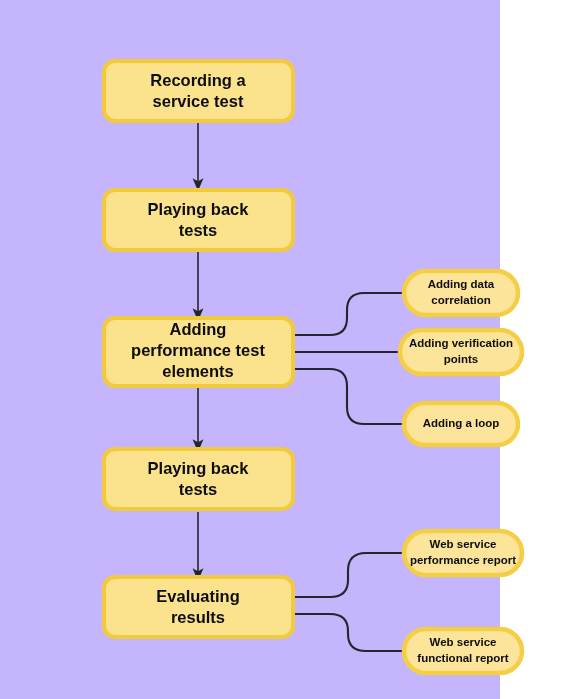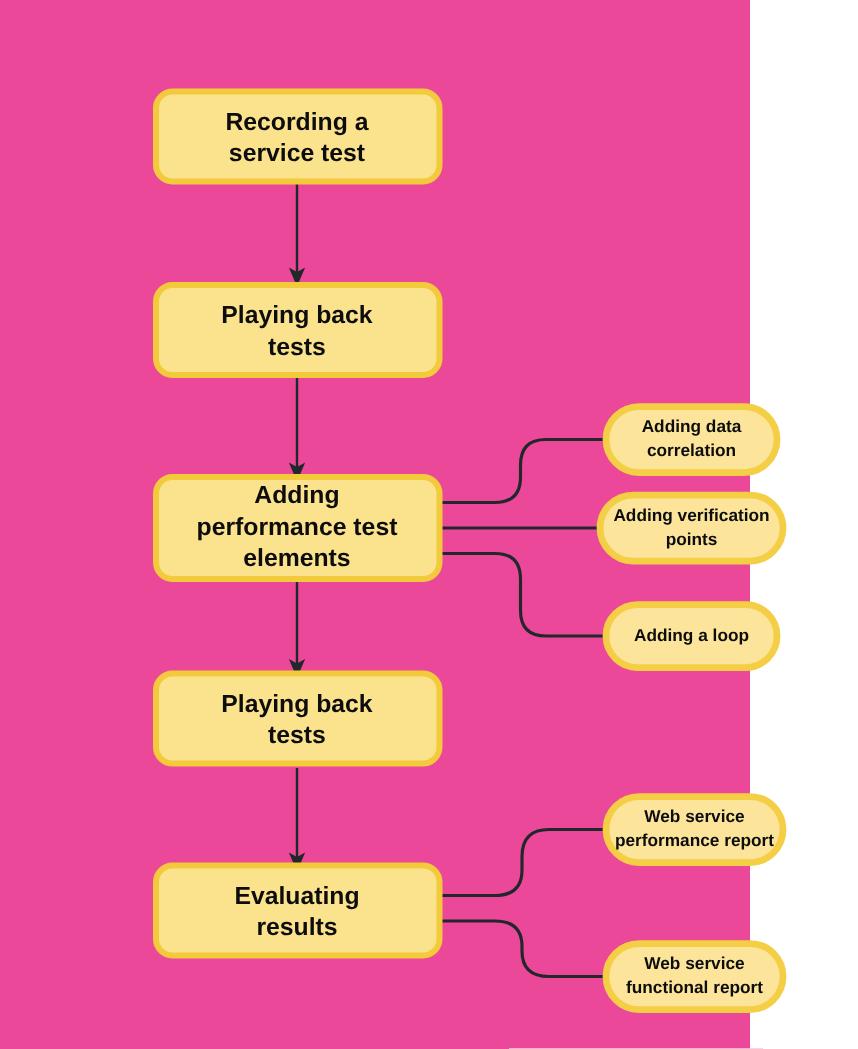--- a/index.html
+++ b/index.html
@@ -10,21 +10,21 @@
   body {
     width: 572px;
     height: 699px;
     font-family: "Liberation Sans", sans-serif;
     overflow: hidden;
   }
   #flowchart-root {
     position: relative;
     width: 500px;
     height: 699px;
-    background: #ec4899;
+    background: #c4b5fd;
   }
   svg.diagram {
     position: absolute;
     left: 0;
     top: 0;
     width: 572px;
     height: 699px;
     display: block;
   }
   .node-label {

